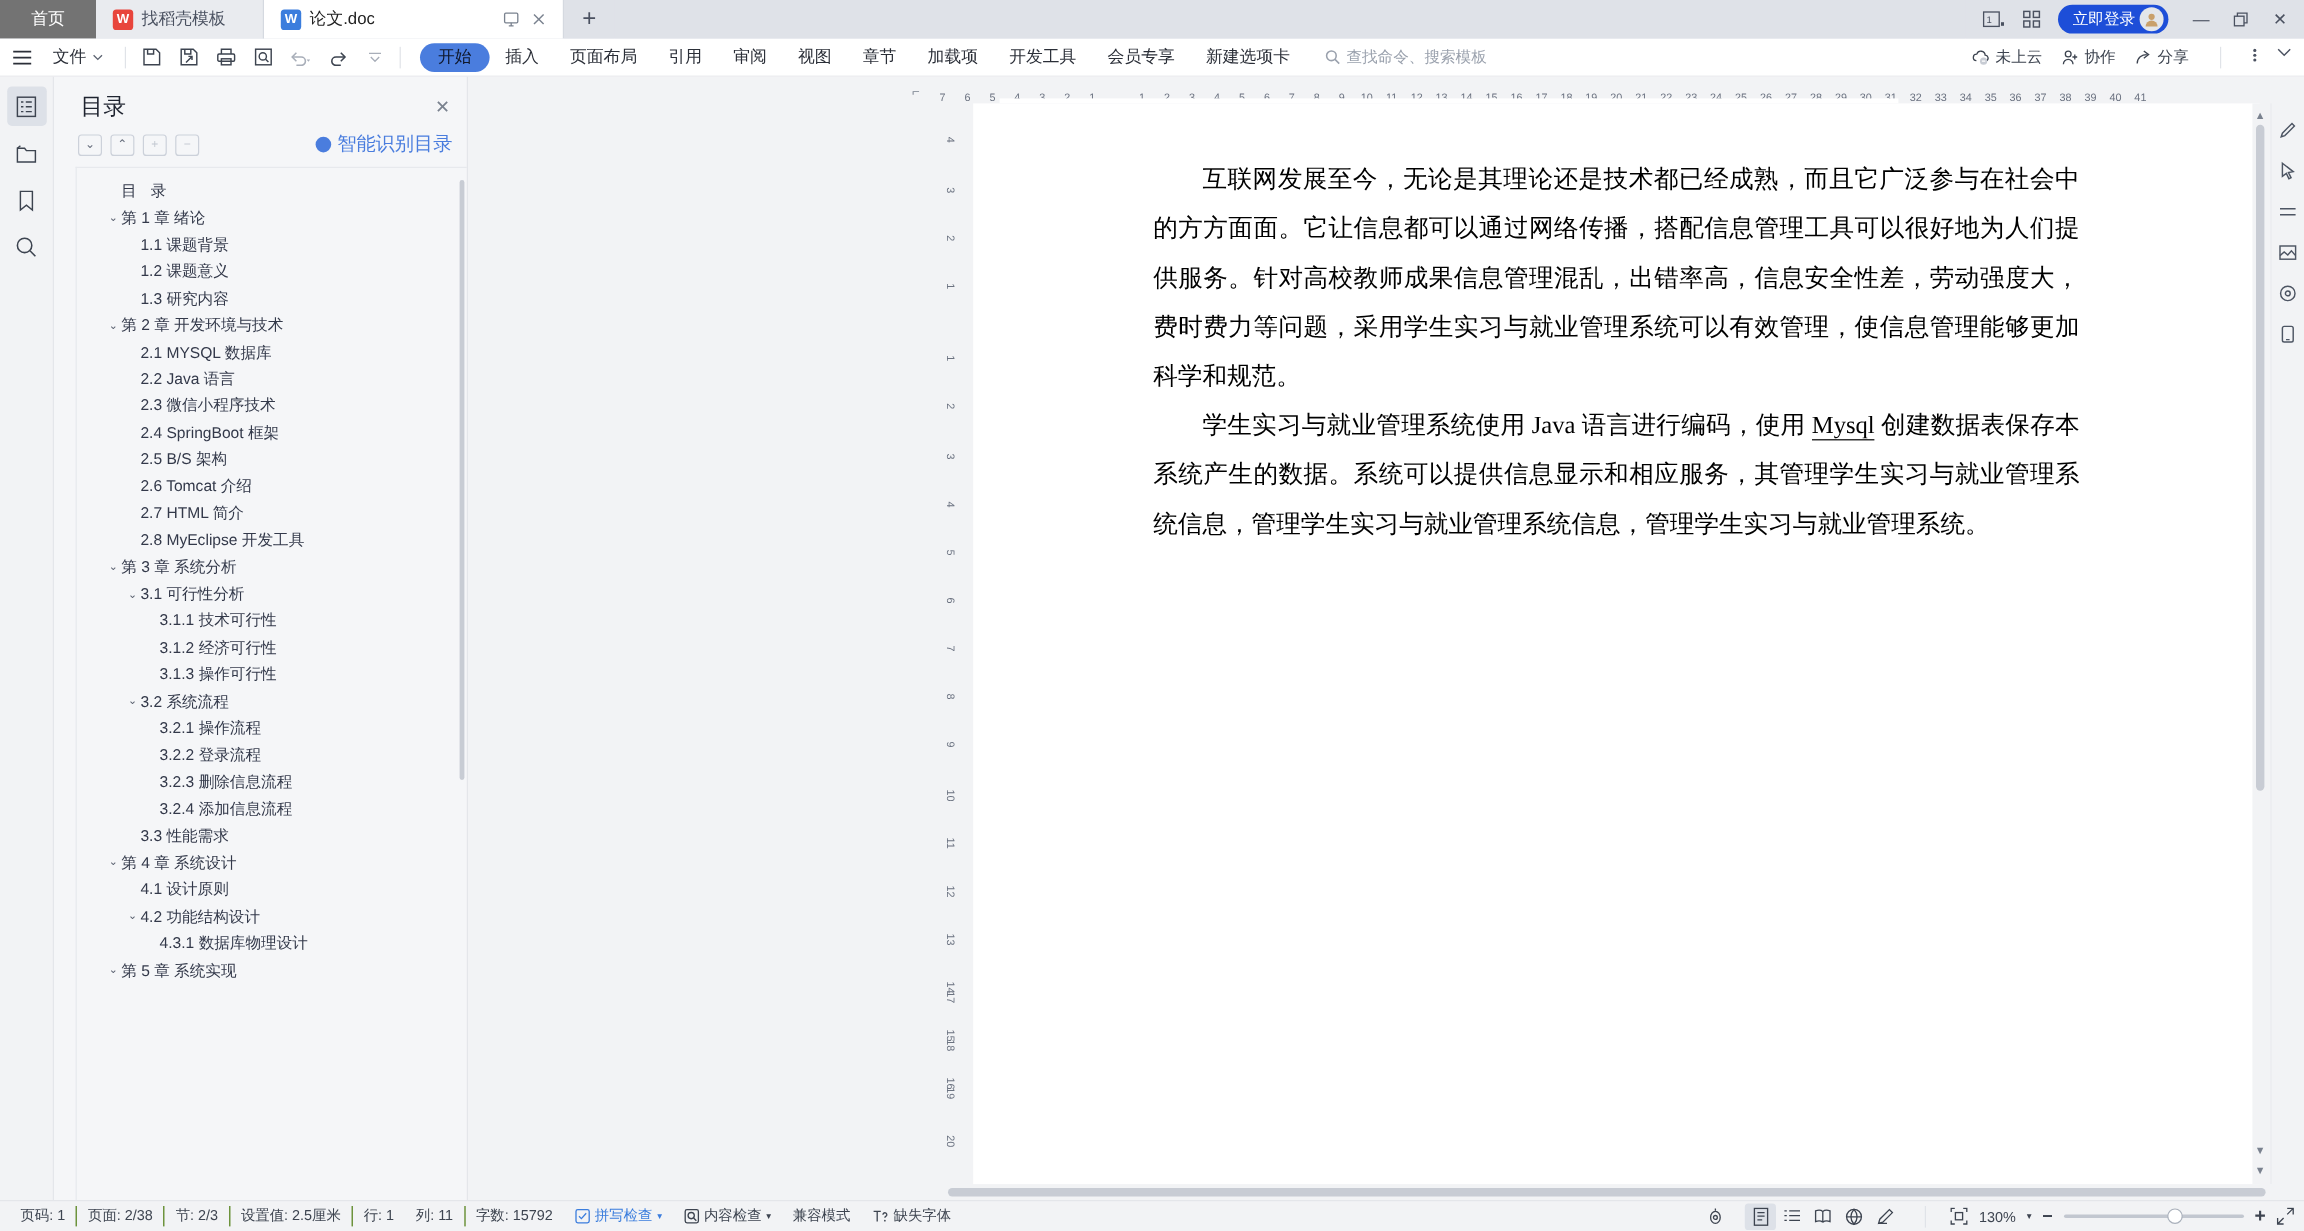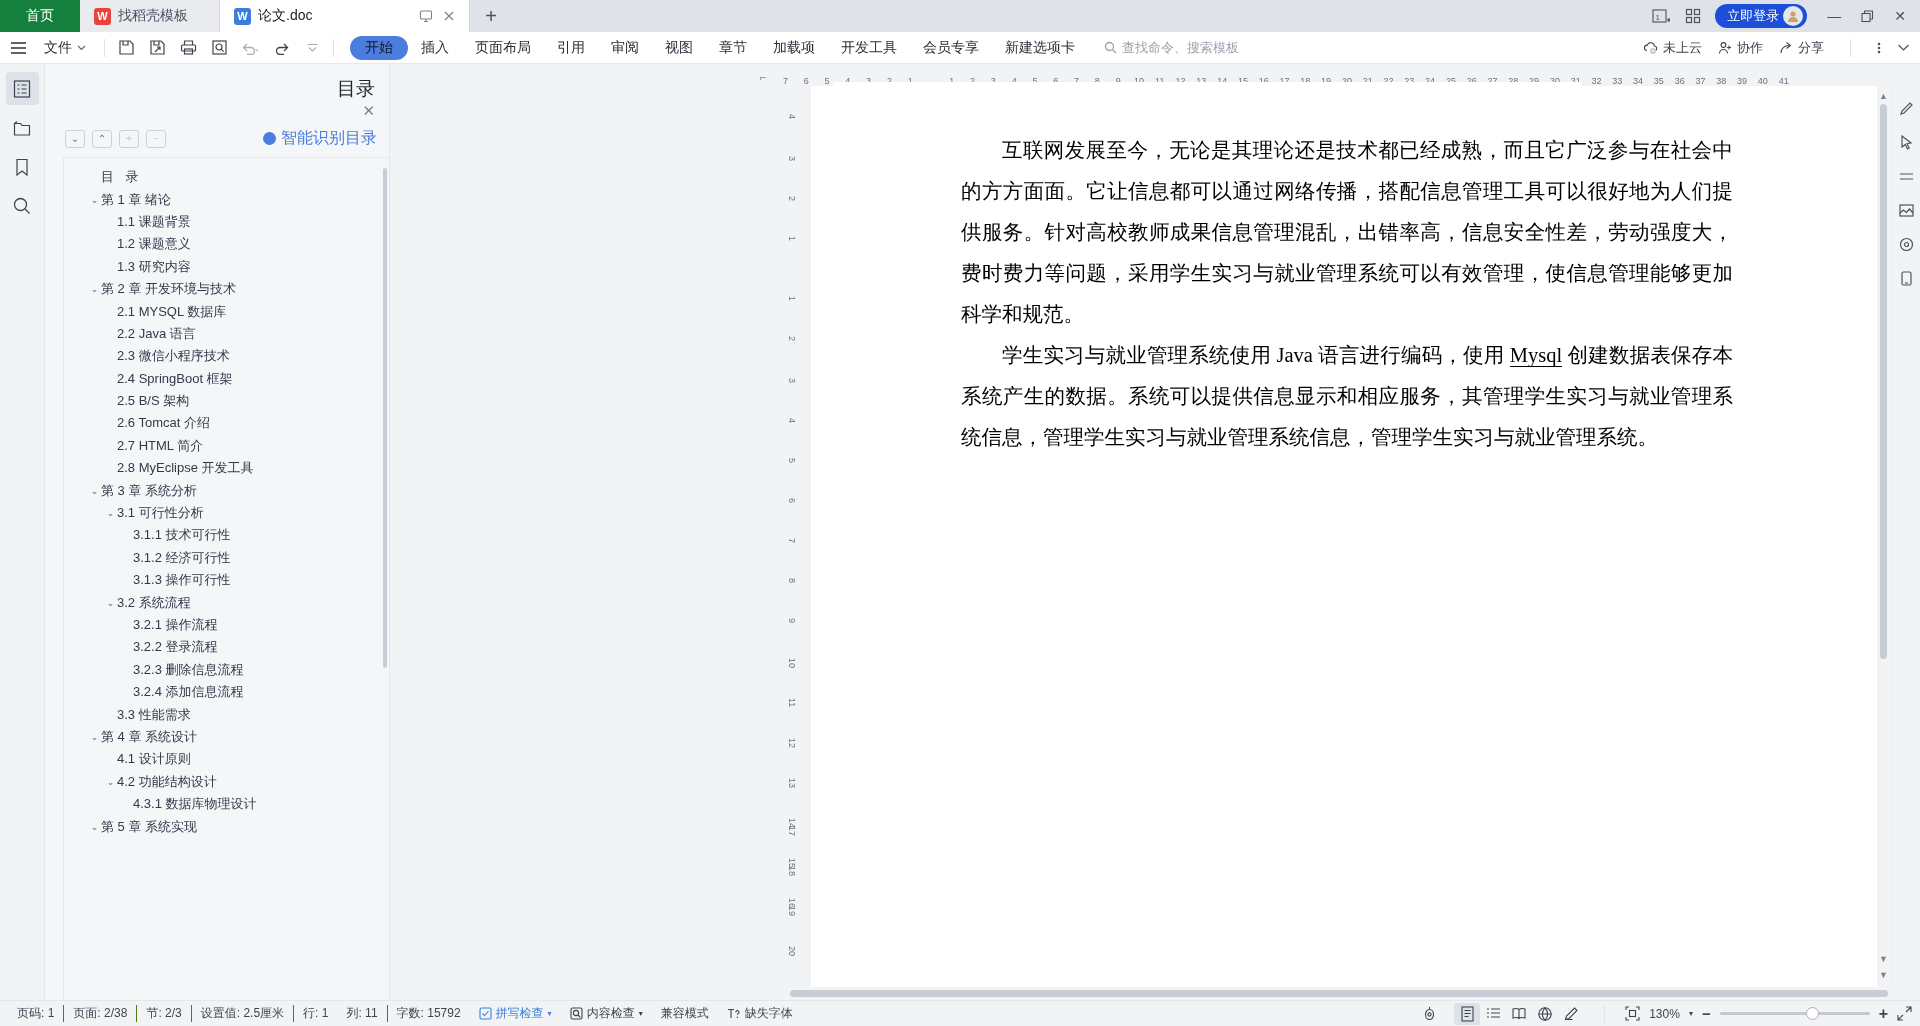--- a/index.html
+++ b/index.html
@@ -7,21 +7,21 @@
     width:1920px; height:1026px; overflow:hidden;
     font-family:"Liberation Sans","DejaVu Sans",sans-serif;
     background:#f2f3f5; color:#2b2f38;
     -webkit-font-smoothing:antialiased;
   }
   .app{width:1920px;height:1026px;display:flex;flex-direction:column;}
 
   
   .tabbar{height:32px;background:#dfe2e8;display:flex;align-items:stretch;position:relative;}
   .tab{display:flex;align-items:center;height:32px;padding:0 14px;font-size:14px;gap:7px;cursor:default;position:relative;}
-  .tab.home{background:#15803d;color:#fff;padding:0 26px;font-size:14px;}
+  .tab.home{background:#737373;color:#fff;padding:0 26px;font-size:14px;}
   .tab.inactive{background:#e9ebef;color:#4a5160;border-right:1px solid #d5d9e0;min-width:140px;}
   .tab.active{background:#fff;color:#222;min-width:250px;border-right:1px solid #d5d9e0;}
   .tab .ticon{width:17px;height:17px;border-radius:3px;display:inline-flex;align-items:center;justify-content:center;font-size:11px;color:#fff;font-weight:bold;flex:none;}
   .ticon.red{background:#e8453c;}
   .ticon.blue{background:#3b7ddd;}
   .tab .tlabel{white-space:nowrap;overflow:hidden;}
   .tab .tactions{margin-left:auto;display:flex;gap:10px;align-items:center;color:#7a828f;padding-left:18px;}
   .tabbar .newtab{width:42px;display:flex;align-items:center;justify-content:center;font-size:20px;color:#4a5160;background:#dfe2e8;}
   .tabbar .filler{flex:1;background:#dfe2e8;}
   .tabbar .rightzone{display:flex;align-items:center;gap:14px;padding:0 14px;background:#dfe2e8;}
@@ -32,32 +32,32 @@
   
   .ribbon{height:32px;background:#fff;display:flex;align-items:center;padding:0 10px;gap:0;border-bottom:1px solid #e6e8ec;}
   .rgroup{display:flex;align-items:center;gap:9px;}
   .file-btn{display:flex;align-items:center;gap:5px;font-size:14px;padding:0 8px;color:#2b2f38;}
   .vsep{width:1px;height:18px;background:#e0e3e8;margin:0 10px;}
   .qicon{width:22px;height:22px;display:flex;align-items:center;justify-content:center;color:#3e4椒;color:#3d4450;}
   .tabs-nav{display:flex;align-items:center;gap:0;margin-left:6px;}
   .rtab{font-size:14px;padding:3px 13px;border-radius:12px;color:#2b2f38;white-space:nowrap;}
   .rtab.sel{background:#4a7dde;color:#0f172a;font-weight:normal;padding:3px 15px;}
   .searchcmd{display:flex;align-items:center;gap:5px;color:#9aa1ad;font-size:13px;margin-left:16px;white-space:nowrap;}
-  .ribbon-right{margin-left:auto;display:flex;align-items:center;gap:16px;color:#3d4450;font-size:13px;white-space:nowrap;}
+  .ribbon-right{margin-left:auto;display:flex;align-items:flex-start;gap:16px;color:#3d4450;font-size:13px;white-space:nowrap;}
   .ribbon-right .ri{display:flex;align-items:center;gap:4px;}
 
   
   .body{flex:1;display:flex;min-height:0;}
 
   .leftrail{width:45px;background:#f2f3f5;display:flex;flex-direction:column;align-items:center;padding-top:8px;gap:6px;border-right:1px solid #e4e6ea;}
   .railbtn{width:33px;height:33px;display:flex;align-items:center;justify-content:center;border-radius:4px;color:#3d4450;}
   .railbtn.active{background:#dde1e8;}
 
   .outline{width:345px;background:#f5f6f8;display:flex;flex-direction:column;border-right:1px solid #e4e6ea;position:relative;}
-  .outline-head{display:flex;align-items:flex-end;padding:12px 14px 4px 22px;flex-direction:column;}
+  .outline-head{display:flex;align-items:center;padding:12px 14px 4px 22px;}
   .outline-title{font-size:19px;color:#1f2430;}
   .outline-close{margin-left:auto;color:#7a828f;font-size:15px;}
   .outline-tools{display:flex;align-items:center;padding:4px 12px 8px 20px;gap:7px;}
   .obtn{width:20px;height:18px;border:1px solid #ccd1da;border-radius:3px;display:flex;align-items:center;justify-content:center;font-size:10px;color:#6b7280;background:#f5f6f8;}
   .obtn.dim{color:#c3c8d1;}
   .smart{margin-left:auto;display:flex;align-items:center;gap:5px;font-size:16px;color:#4a7dde;justify-content:space-between;}
   .smart .dot{width:13px;height:13px;border-radius:50%;background:#4a7dde;}
   .toc{flex:1;overflow:hidden;border-top:1px solid #e7e9ed;border-left:1px solid #e7e9ed;margin-left:18px;padding:8px 0 0 0;position:relative;}
   .toc-inner{padding-left:10px;}
   .toc-item{display:flex;align-items:center;height:22.4px;font-size:13px;color:#33394a;white-space:nowrap;}

